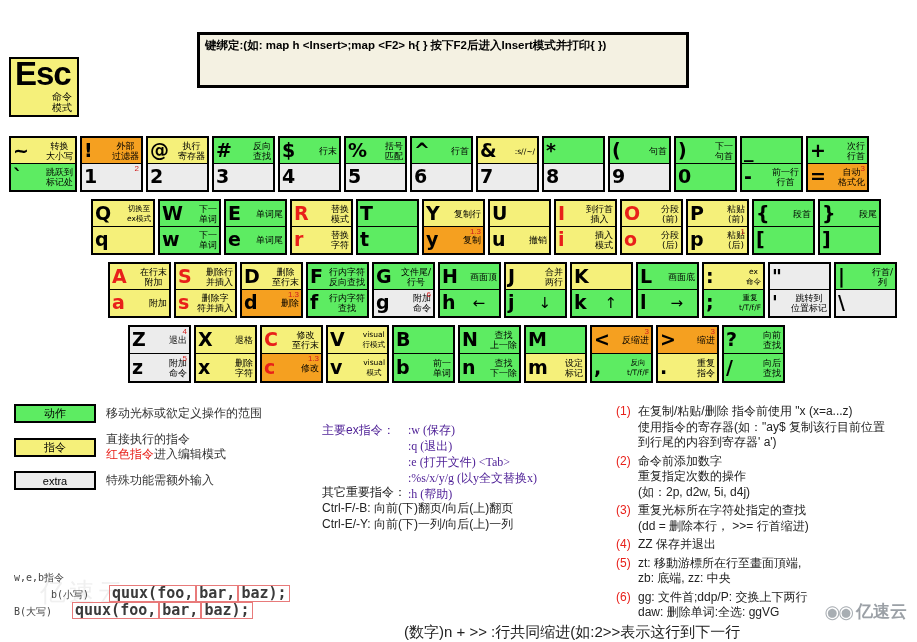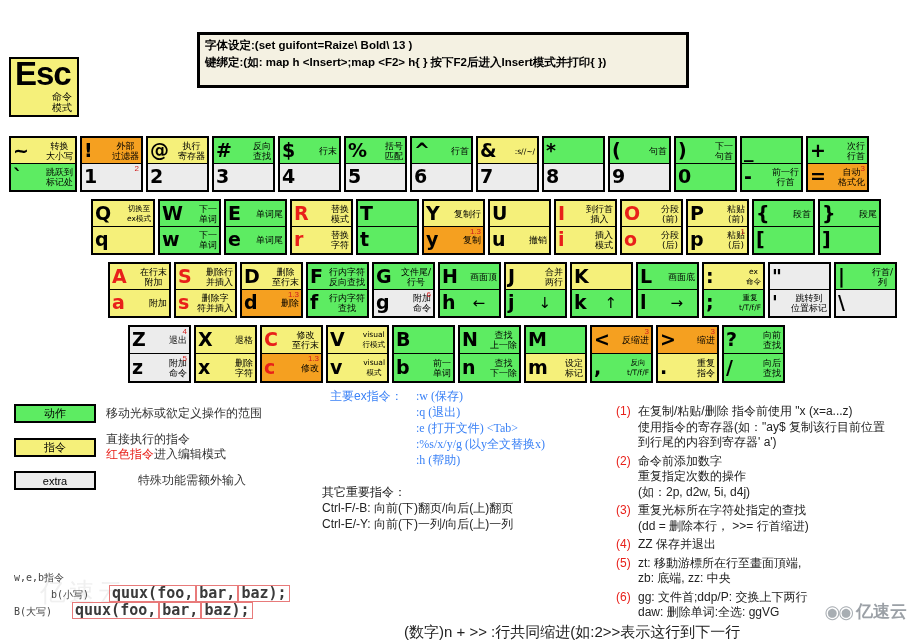--- a/index.html
+++ b/index.html
@@ -85,21 +85,21 @@
   .lgrow{display:flex;align-items:center;margin-bottom:9px;}
   .lgbox{
     width:82px;height:19px;border:2px solid #000;box-sizing:border-box;
     font-size:11px;display:flex;align-items:center;justify-content:center;
     margin-right:10px;flex:0 0 auto;
   }
   .lgtxt{font-size:12px;line-height:15px;color:#333;}
   .lgtxt .rd{color:#e8201a;}
 
   
-  .excmd{position:absolute;left:322px;top:388px;font-size:12px;line-height:16px;color:#3b82f6;margin-left:8px;}
+  .excmd{position:absolute;left:322px;top:422px;font-size:12px;line-height:16px;color:#4c1d95;}
   .excmd .lbl{display:inline-block;}
   .exlist{margin-left:86px;margin-top:-16px;font-family:Liberation Serif, serif;}
   .othercmd{position:absolute;left:322px;top:484px;font-size:12px;line-height:16px;color:#222;}
 
   
   .notes{position:absolute;left:616px;top:404px;font-size:12px;line-height:15.5px;color:#222;width:300px;}
   .note{display:flex;margin-bottom:3px;}
   .nnum{color:#e8201a;flex:0 0 auto;width:22px;}
   .nbody{flex:1 1 auto;}
 
@@ -121,21 +121,20 @@
   .wm .glyphs{font-size:18px;color:#9aa0a6;margin-right:4px;letter-spacing:-2px;}
   .wm .wt{font-size:17px;color:#8a9097;font-weight:600;}
   .ghost{position:absolute;left:40px;top:575px;font-size:26px;color:#f0f0f0;letter-spacing:3px;}
 </style>
 </head>
 <body>
 
 <div id="sheet">
 
   <div class="notebox">
-    <div>字体设定:(set guifont=Raize\ Bold\ 13 )</div>
     <div>键绑定:(如: map h &lt;Insert&gt;;map &lt;F2&gt; h{ } 按下F2后进入Insert模式并打印{ })</div>
   </div>
 
   <div class="esc">
     <span class="big">Esc</span>
     <span class="sub">命令<br>模式</span>
   </div>
 
   <div id="keyboard">
       <div class="krow" style="left: 9px; top: 136px;">
@@ -608,21 +607,21 @@
 
   <div class="legend" id="legend">
       <div class="lgrow">
         <div class="lgbox c-green">动作</div>
         <div class="lgtxt">移动光标或欲定义操作的范围</div>
       </div>
       <div class="lgrow">
         <div class="lgbox c-yellow">指令</div>
         <div class="lgtxt">直接执行的指令<br><span class="rd">红色指令</span>进入编辑模式</div>
       </div>
-      <div class="lgrow" style=" gap: 32px;">
+      <div class="lgrow" style="">
         <div class="lgbox c-grey">extra</div>
         <div class="lgtxt">特殊功能需额外输入</div>
       </div>
     </div>
 
   <div class="excmd">
     <span class="lbl">主要ex指令：</span>
     <div class="exlist" id="exlist">
         <div>:w (保存)</div>
         <div>:q (退出)</div>

